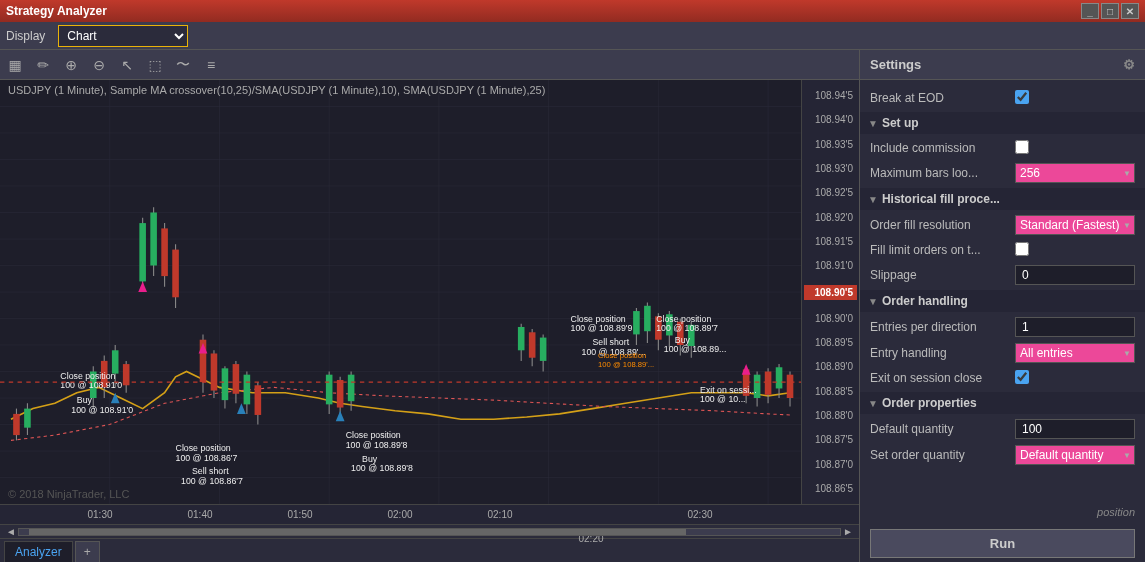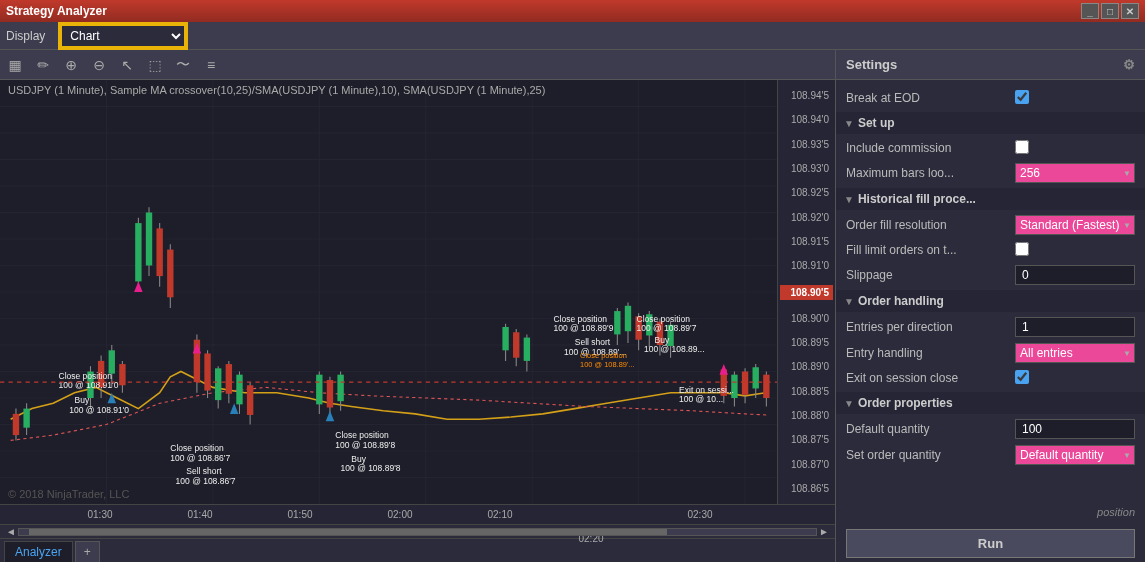--- a/index.html
+++ b/index.html
@@ -46,21 +46,21 @@
       display: flex;
       align-items: center;
       padding: 0 6px;
       gap: 13px;
       border-bottom: 1px solid #555;
     }
     #display-bar label { color: #ccc; font-size: 12px; }
     #display-select {
       background: #2b2b3b;
       color: #fff;
-      border: 4px solid #eab308;
+      border: 1px solid #eab308;
       padding: 2px 4px;
       font-size: 12px;
       width: 130px;
     }
 
     
     #content-area {
       display: flex;
       flex: 1;
       overflow: hidden;
@@ -216,21 +216,21 @@
       padding: 3px 8px;
       background: #3c3c4e;
       border: 1px solid #555;
       border-bottom: none;
       color: #aaa;
       cursor: pointer;
     }
 
     
     #settings-panel {
-      width: 310px;
+      width: 286px;
       background: #2b2b3b;
       border-left: 1px solid #555;
       display: flex;
       flex-direction: column;
     }
     #settings-header {
       background: #3c3c4e;
       height: 30px;
       display: flex;
       align-items: center;

